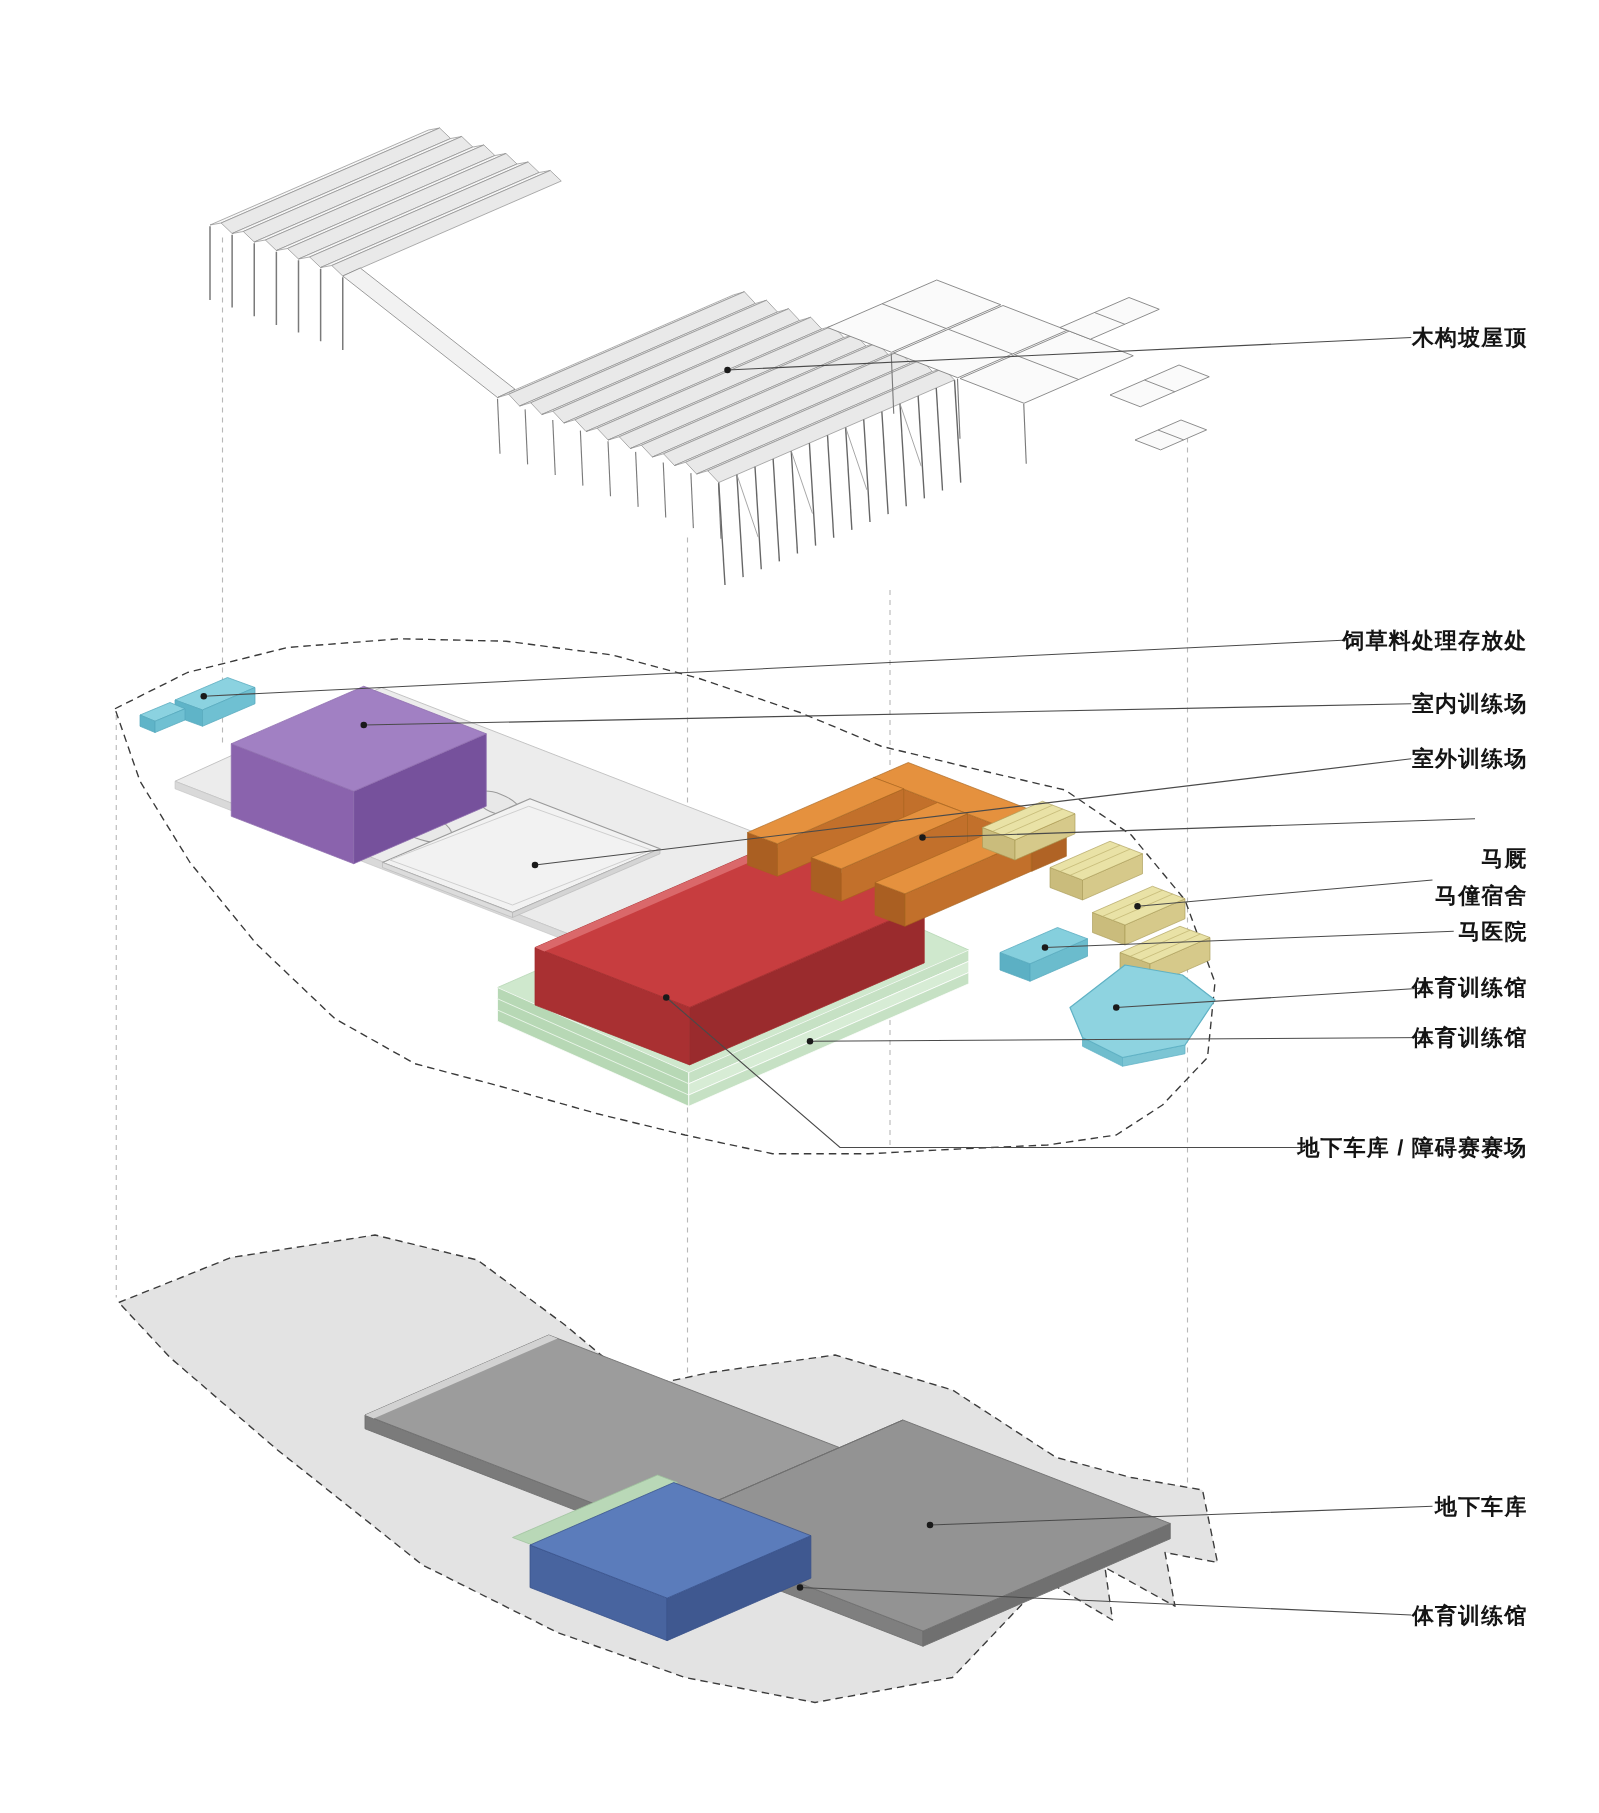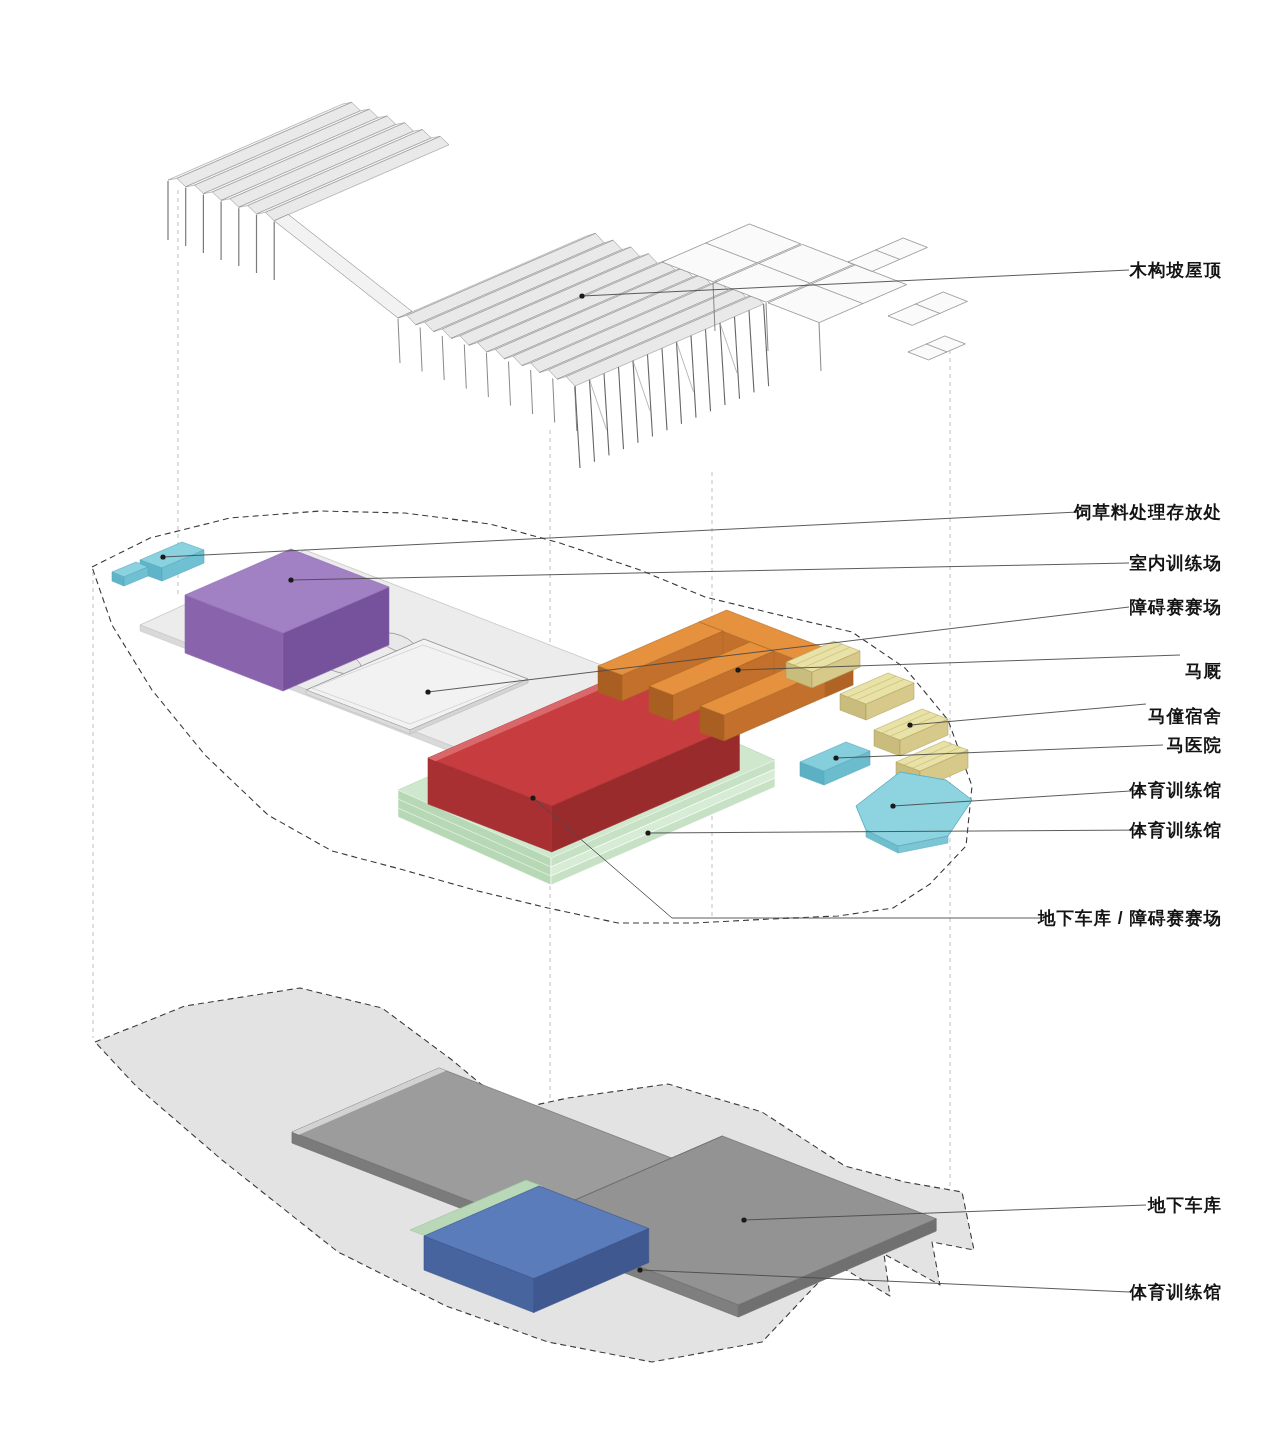--- a/index.html
+++ b/index.html
@@ -309,22 +309,22 @@
       <line x1="640" y1="1270" x2="1129" y2="1292" fill="none"></line>
           <circle cx="640" cy="1270" r="2.6" stroke="none"></circle>
     </g>
   </g>
 </svg>
 
 <div class="labels">
   <div class="label" style="top:258px">木构坡屋顶</div>
   <div class="label" style="top:500px">饲草料处理存放处</div>
   <div class="label" style="top:551px">室内训练场</div>
-  <div class="label" style="top:595px">障碍赛赛场</div>
-  <div class="label" style="top:659px">马厩</div>
+  <div class="label" style="top:595px">室外训练场</div>
+  <div class="label" style="top:675px">马厩</div>
   <div class="label" style="top:704px">马僮宿舍</div>
   <div class="label" style="top:733px">马医院</div>
   <div class="label" style="top:778px">体育训练馆</div>
   <div class="label" style="top:818px">体育训练馆</div>
   <div class="label" style="top:906px">地下车库 / 障碍赛赛场</div>
   <div class="label" style="top:1193px">地下车库</div>
   <div class="label" style="top:1280px">体育训练馆</div>
 </div>
 
 </div>

